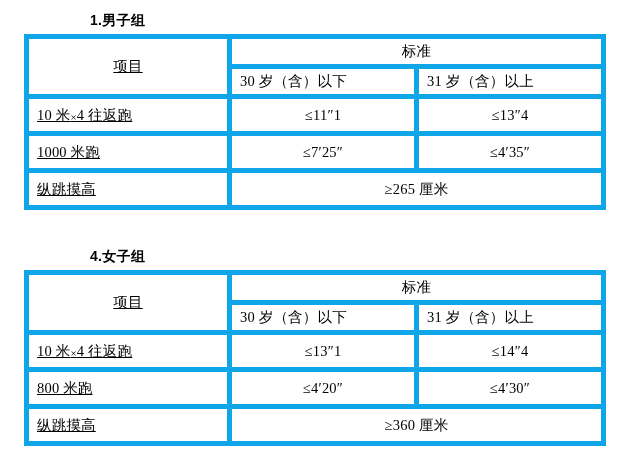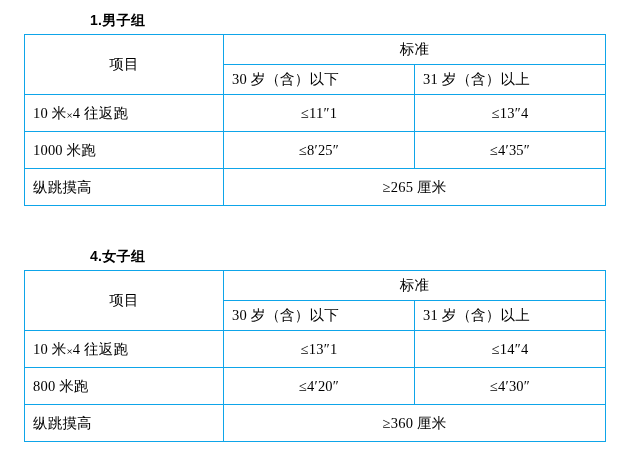--- a/index.html
+++ b/index.html
@@ -38,27 +38,27 @@
     letter-spacing: 0.3px;
   }
 
   table.spec {
     border-collapse: collapse;
     width: 582px;
     margin-left: 24px;
     table-layout: fixed;
   }
   table.spec td {
-    border: 1px solid #0ea5e9;
+    border: 5px solid #0ea5e9;
     font-size: 14.5px;
     padding: 0 8px;
     vertical-align: middle;
     letter-spacing: 0.2px;
   }
-  .col-item { width: 182px; }
+  .col-item { width: 182px; text-decoration: underline; }
   .col-a { width: 200px; }
   .col-b { width: 200px; }
 
   .r-head { height: 30px; }
   .r-sub  { height: 30px; }
   .r-data { height: 37px; }
 
   .c-center { text-align: center; }
   .c-left { text-align: left; padding-left: 10px; }
   .c-item-label { text-align: center; }
@@ -88,21 +88,21 @@
         </tr>
 
         <tr class="r-data">
           <td class="col-item c-left"><span>10 米</span><span class="sup-small">×</span><span>4 往返跑</span></td>
           <td class="c-center">≤11″1</td>
           <td class="c-center">≤13″4</td>
         </tr>
 
         <tr class="r-data">
           <td class="col-item c-left">1000 米跑</td>
-          <td class="c-center">≤8′25″</td>
+          <td class="c-center">≤7′25″</td>
           <td class="c-center">≤4′35″</td>
         </tr>
 
         <tr class="r-data">
           <td class="col-item c-left">纵跳摸高</td>
           <td class="c-center" colspan="2">≥265 厘米</td>
         </tr>
       </tbody>
     </table>
   </div>

